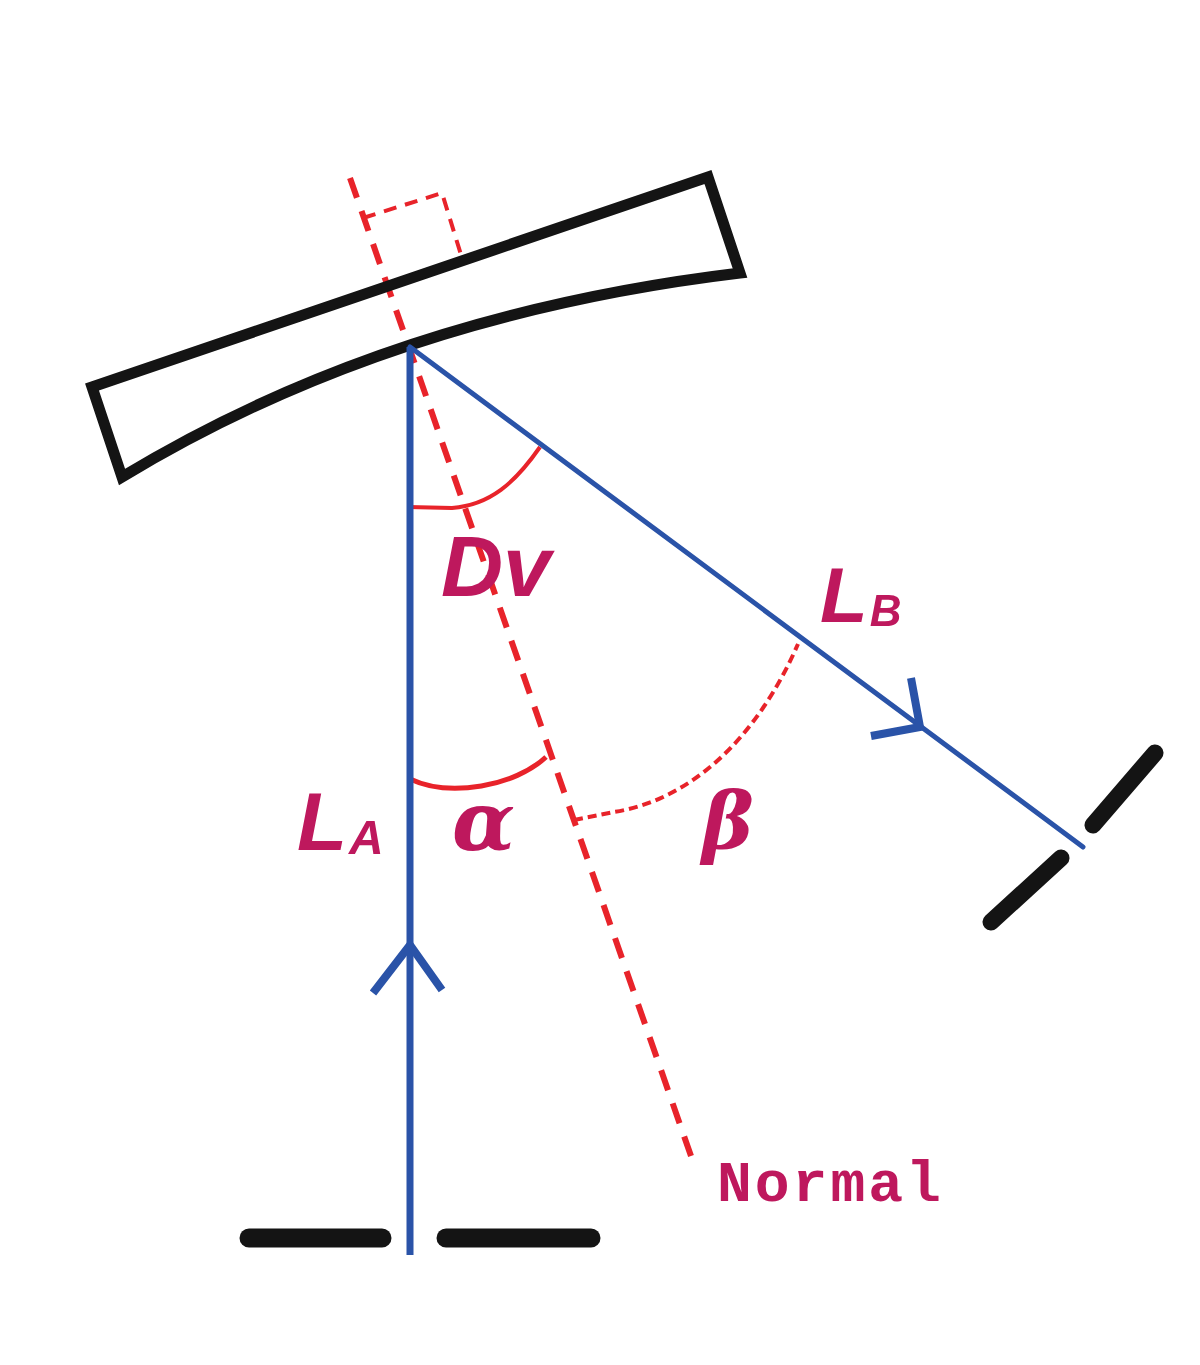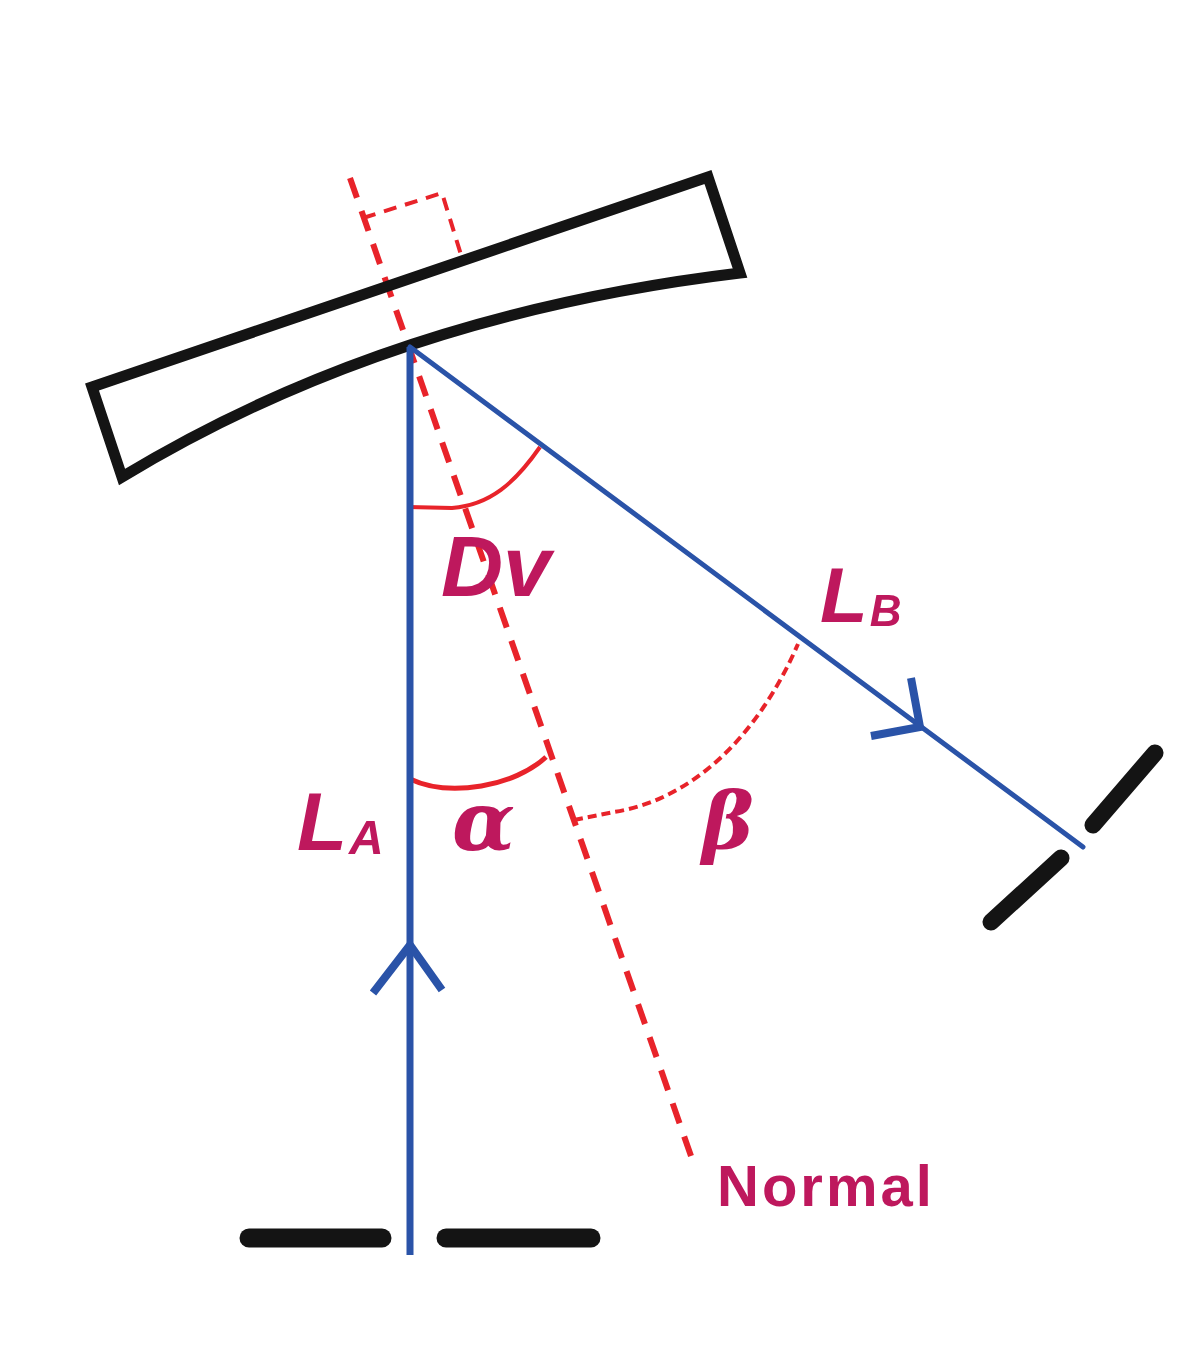--- a/index.html
+++ b/index.html
@@ -20,21 +20,21 @@
   }
   .lbl-heavy{
     font-family:"Liberation Sans",sans-serif;
     font-weight:bold;font-style:italic;
   }
   .lbl-greek{
     font-family:"DejaVu Serif",serif;
     font-weight:bold;font-style:italic;
   }
   .lbl-normal{
-    font-family:Liberation Sans, sans-serif;
+    font-family:Liberation Mono, monospace;
     font-weight:bold;font-style:normal;
     letter-spacing:3px;
   }
   .sub{
     display:inline-block;
     position:relative;top:4px;
     margin-left:2px;
   }
   #lbl-dv{left:441px;top:523px;font-size:86px;}
   #lbl-lb{left:820px;top:556px;font-size:78px;}

